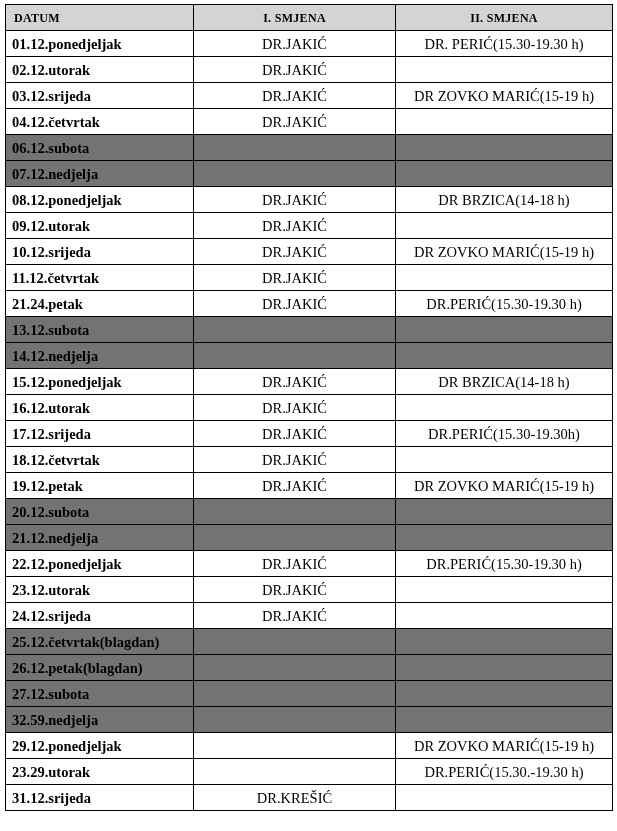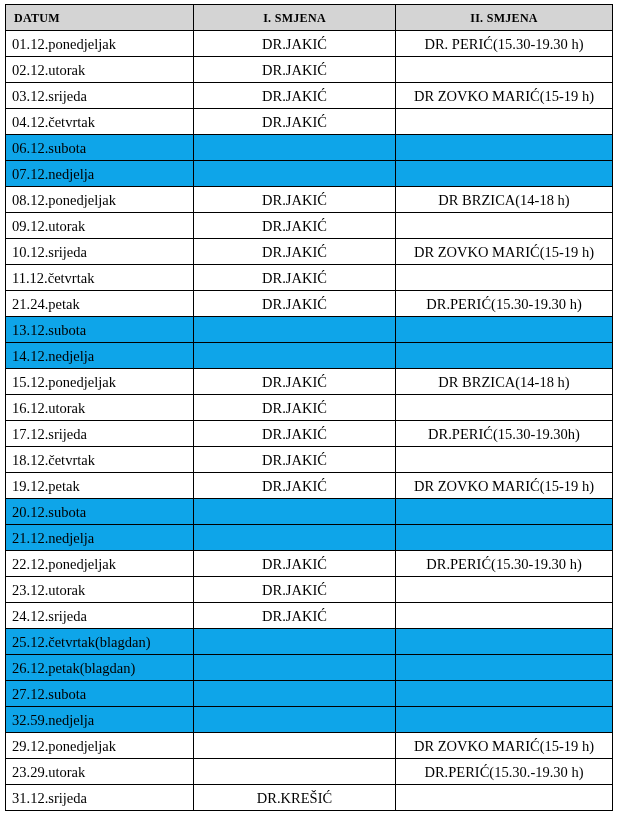--- a/index.html
+++ b/index.html
@@ -46,31 +46,31 @@
     font-weight: bold;
     text-align: center;
     letter-spacing: 0.3px;
     font-size: 12px;
   }
   table.schedule thead th.th-date {
     text-align: left;
     padding-left: 8px;
   }
   td.cell-date {
-    font-weight: normal;
+    font-weight: bold;
     text-align: left;
     padding-left: 8px;
     font-size: 14.5px;
   }
   td.cell-shift {
     text-align: center;
     font-weight: normal;
   }
   tr.shaded td {
-    background: #0ea5e9;
+    background: #737373;
   }
   .nowrap-pre { white-space: pre; }
 </style>
 </head>
 <body>
 
 <div id="schedule-wrap">
   <table class="schedule">
     <colgroup>
       <col class="c-date">

